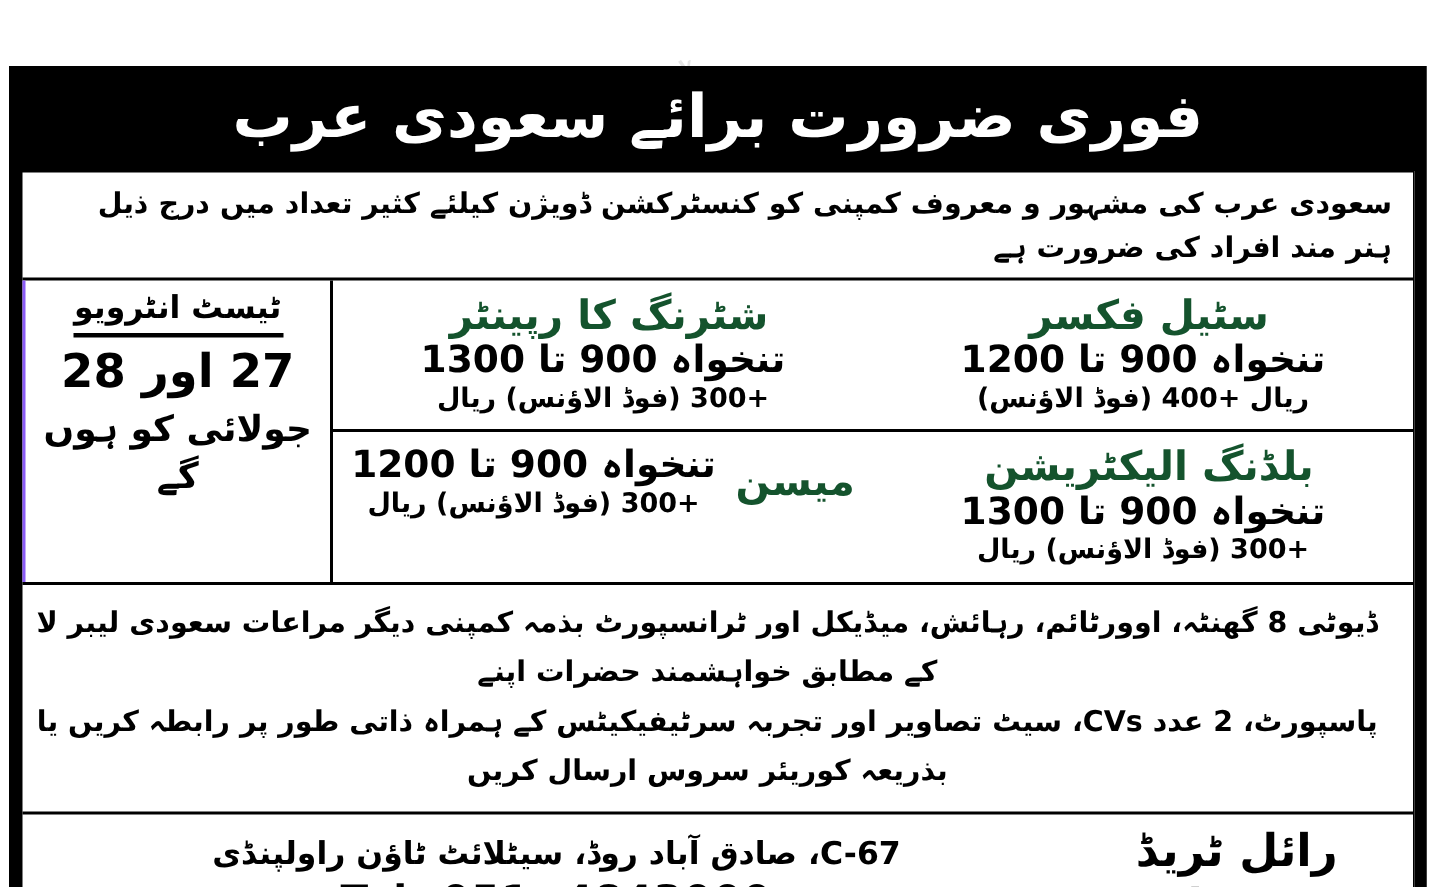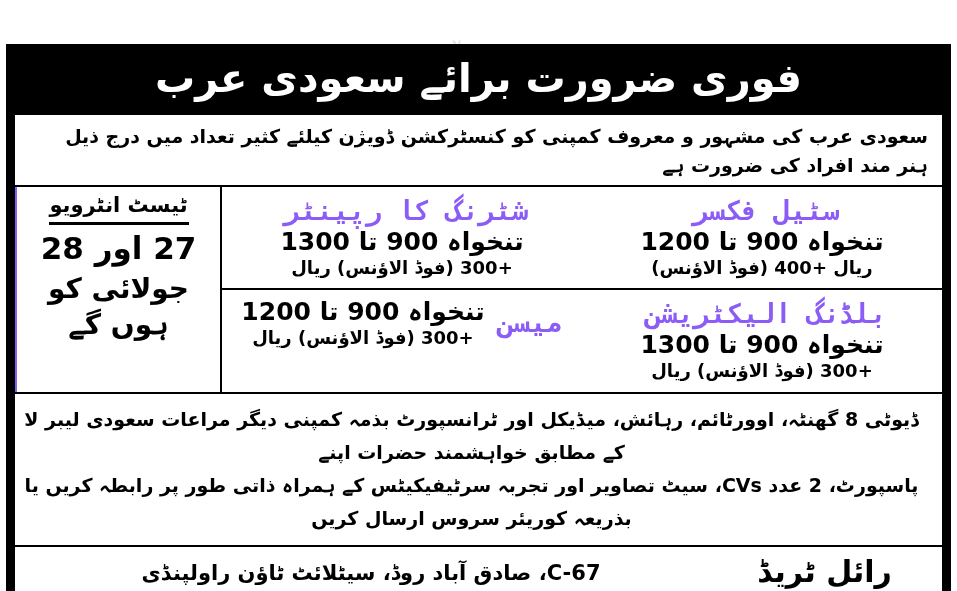--- a/index.html
+++ b/index.html
@@ -102,24 +102,23 @@
     box-sizing: border-box;
     text-align: center;
   }
   .job + .job {
     border-left: 2px solid #000;
   }
   .job-title {
     display: inline-block;
     font-size: 27px;
     font-weight: bold;
-    color: #8b5cf6;
+    color: #14532d;
     vertical-align: middle;
     margin-left: 8px;
-    font-family: Liberation Mono, monospace;
   }
   .job-pay {
     display: inline-block;
     vertical-align: middle;
     text-align: center;
   }
   .pay-main {
     font-size: 25px;
     font-weight: bold;
     color: #000;
@@ -157,21 +156,21 @@
     background: #000;
     margin: 2px 0 6px 0;
   }
   .iv-dates {
     font-size: 31px;
     font-weight: bold;
     color: #000;
     line-height: 1.15;
   }
   .iv-month {
-    font-size: 28px;
+    font-size: 24px;
     font-weight: bold;
     color: #000;
     line-height: 1.3;
     margin-top: 4px;
   }
   .terms {
     direction: rtl;
     text-align: center;
     font-size: 19px;
     font-weight: bold;

